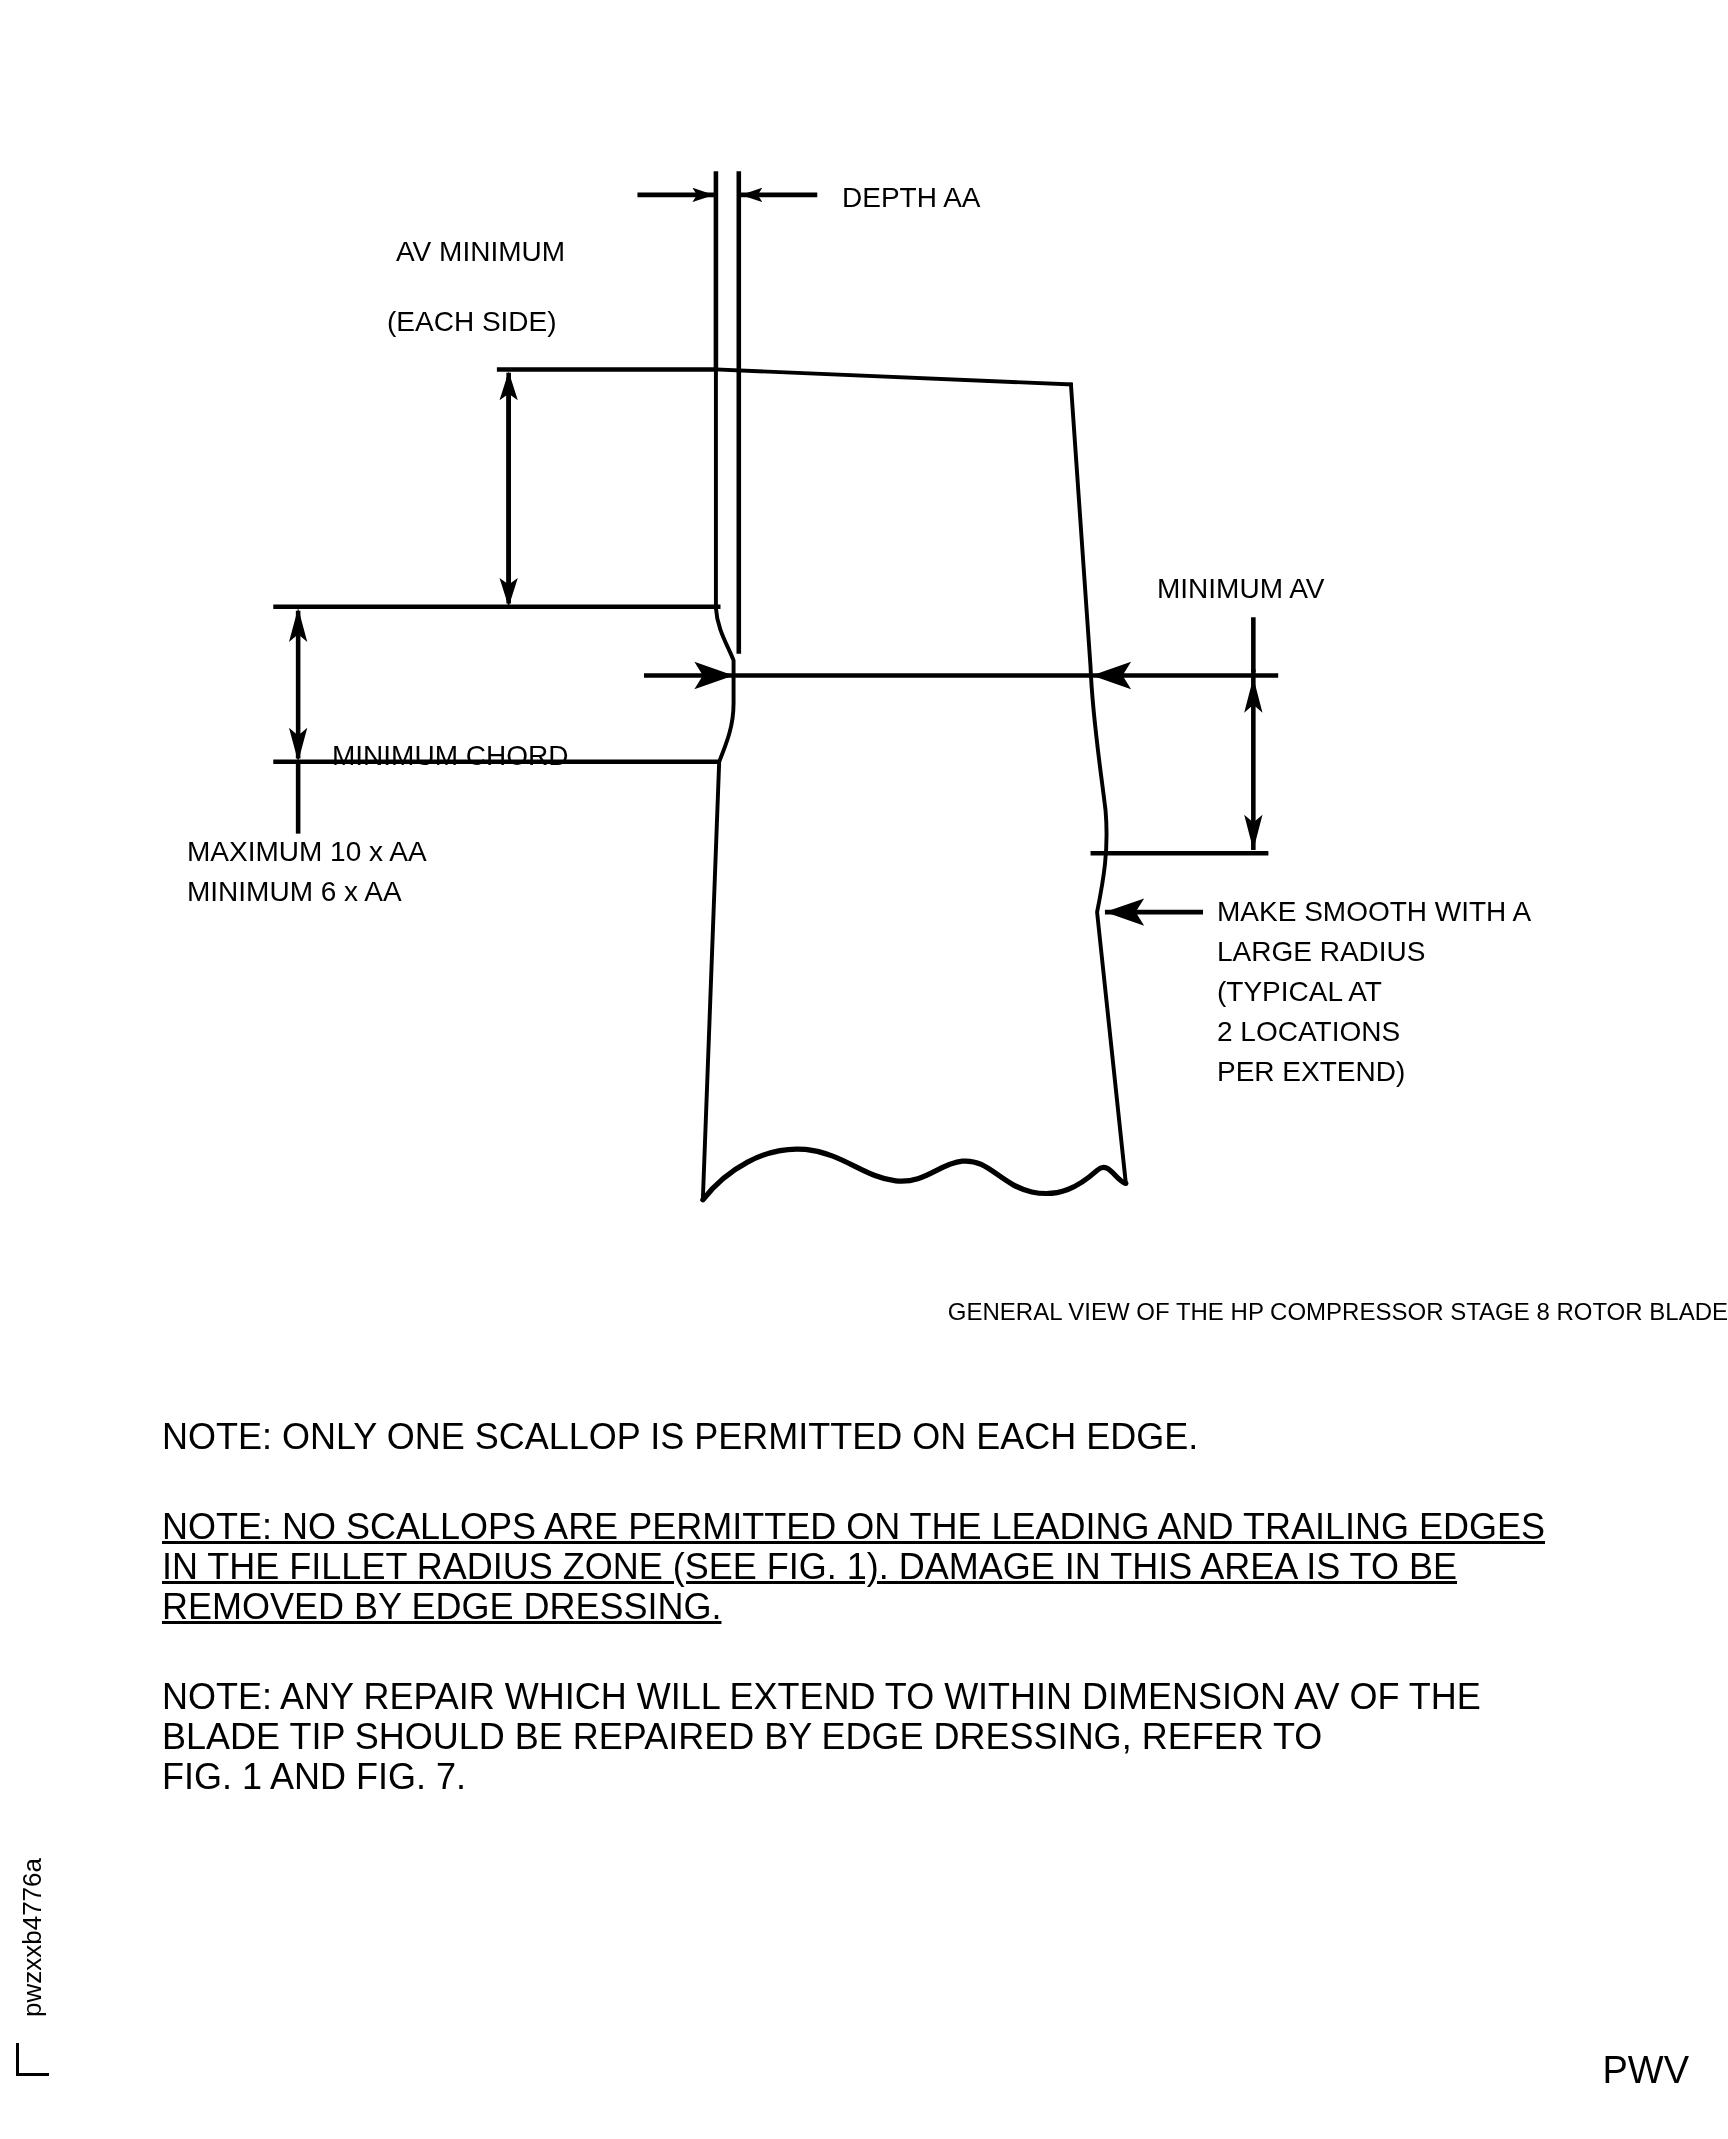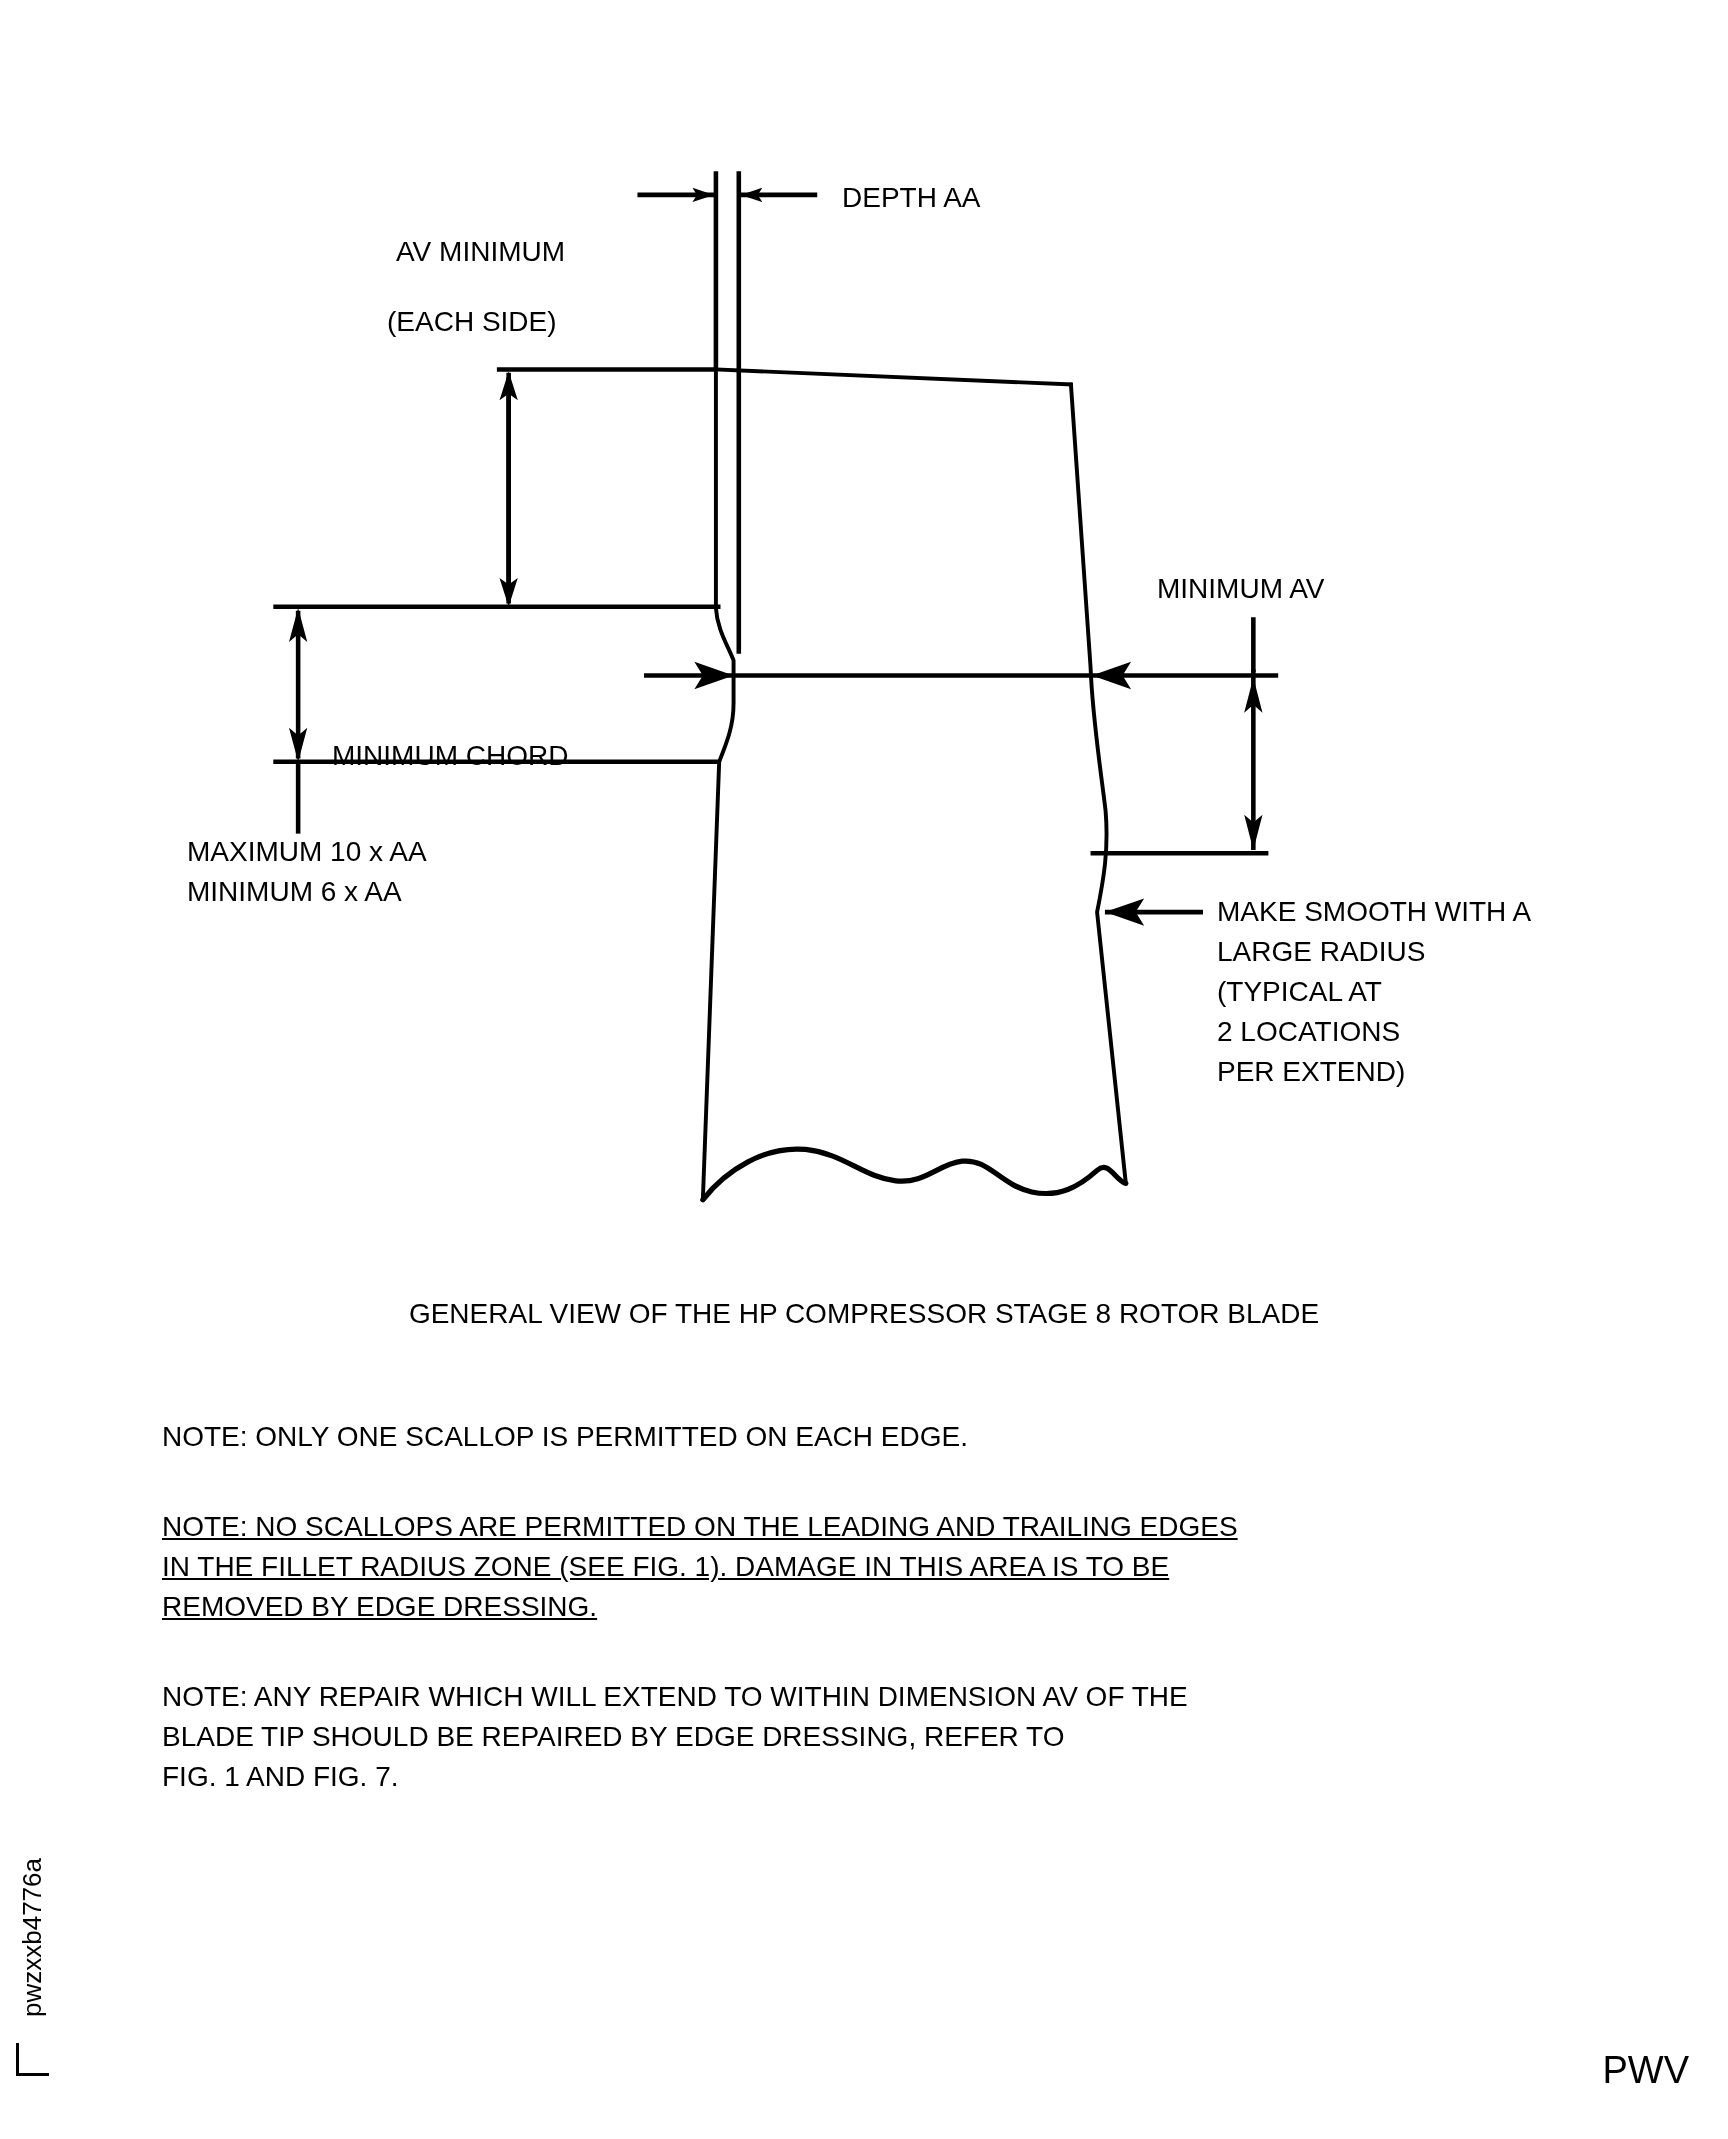--- a/index.html
+++ b/index.html
@@ -31,32 +31,32 @@
     font-family: "Liberation Sans", sans-serif;
     font-size: 28px;
     line-height: 40px;
     color: #000000;
     white-space: pre;
     letter-spacing: 0px;
   }
   .note-block {
     position: absolute;
     font-family: "Liberation Sans", sans-serif;
-    font-size: 28px;
+    font-size: 36px;
     line-height: 40px;
     color: #000000;
     white-space: pre-wrap;
   }
   #caption {
     position: absolute;
     left: 0;
     top: 1298px;
     width: 1728px;
-    text-align: center;
-    font-size: 28px;
+    text-align: right;
+    font-size: 24px;
     font-family: "Liberation Sans", sans-serif;
     color: #000000;
   }
   #vertical-code {
     position: absolute;
     left: -118px;
     top: 1922px;
     width: 301px;
     transform: rotate(-90deg);
     transform-origin: 50% 50%;

